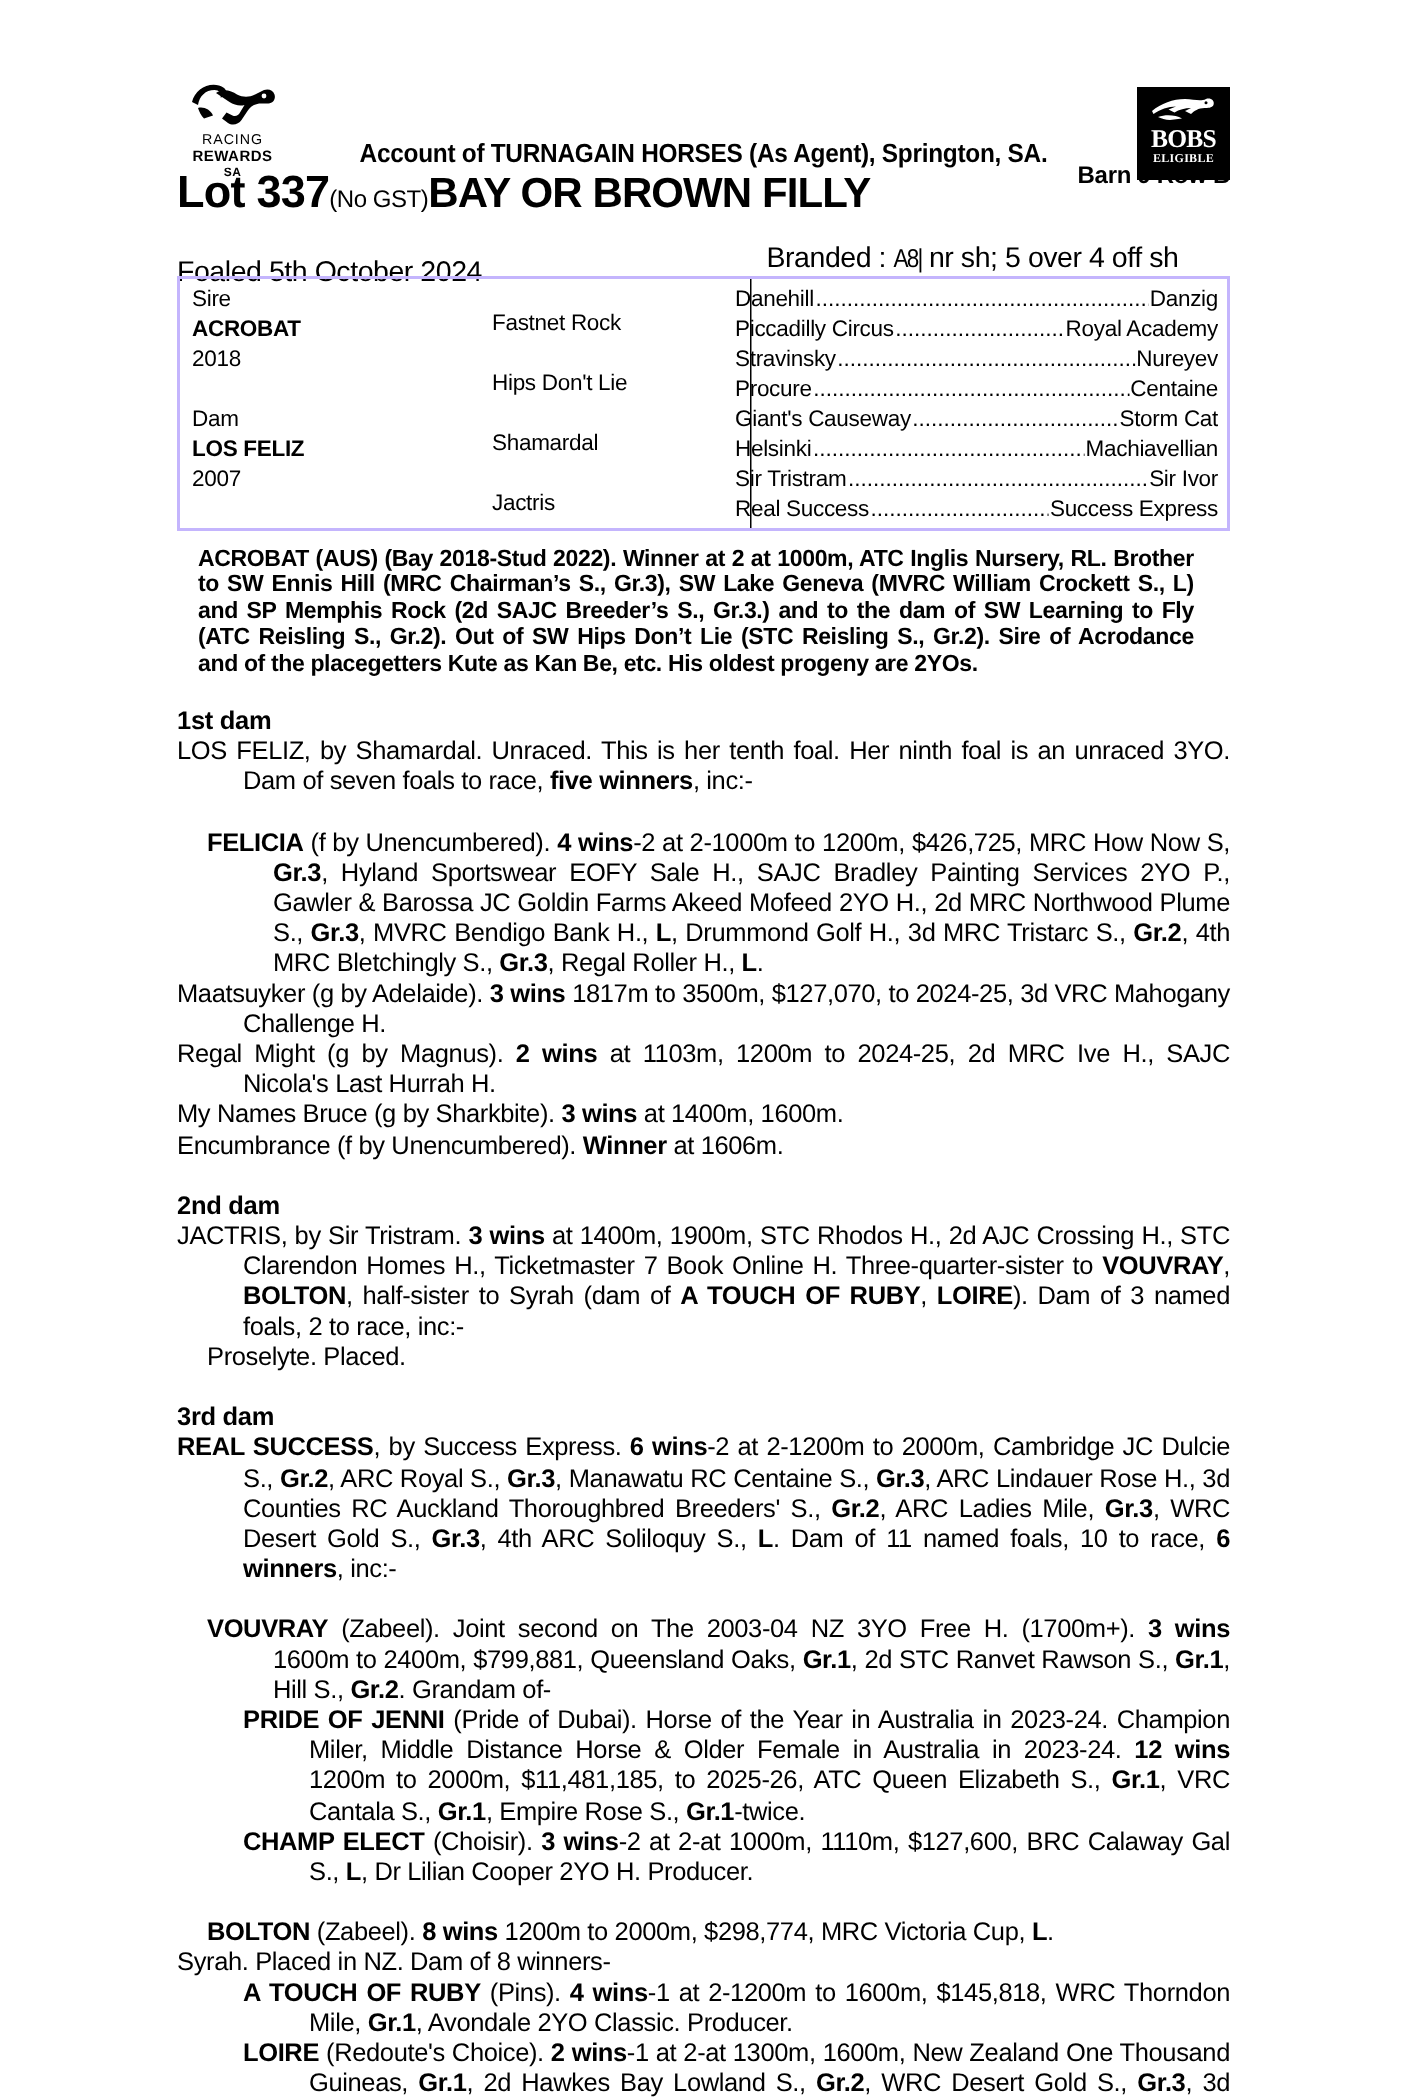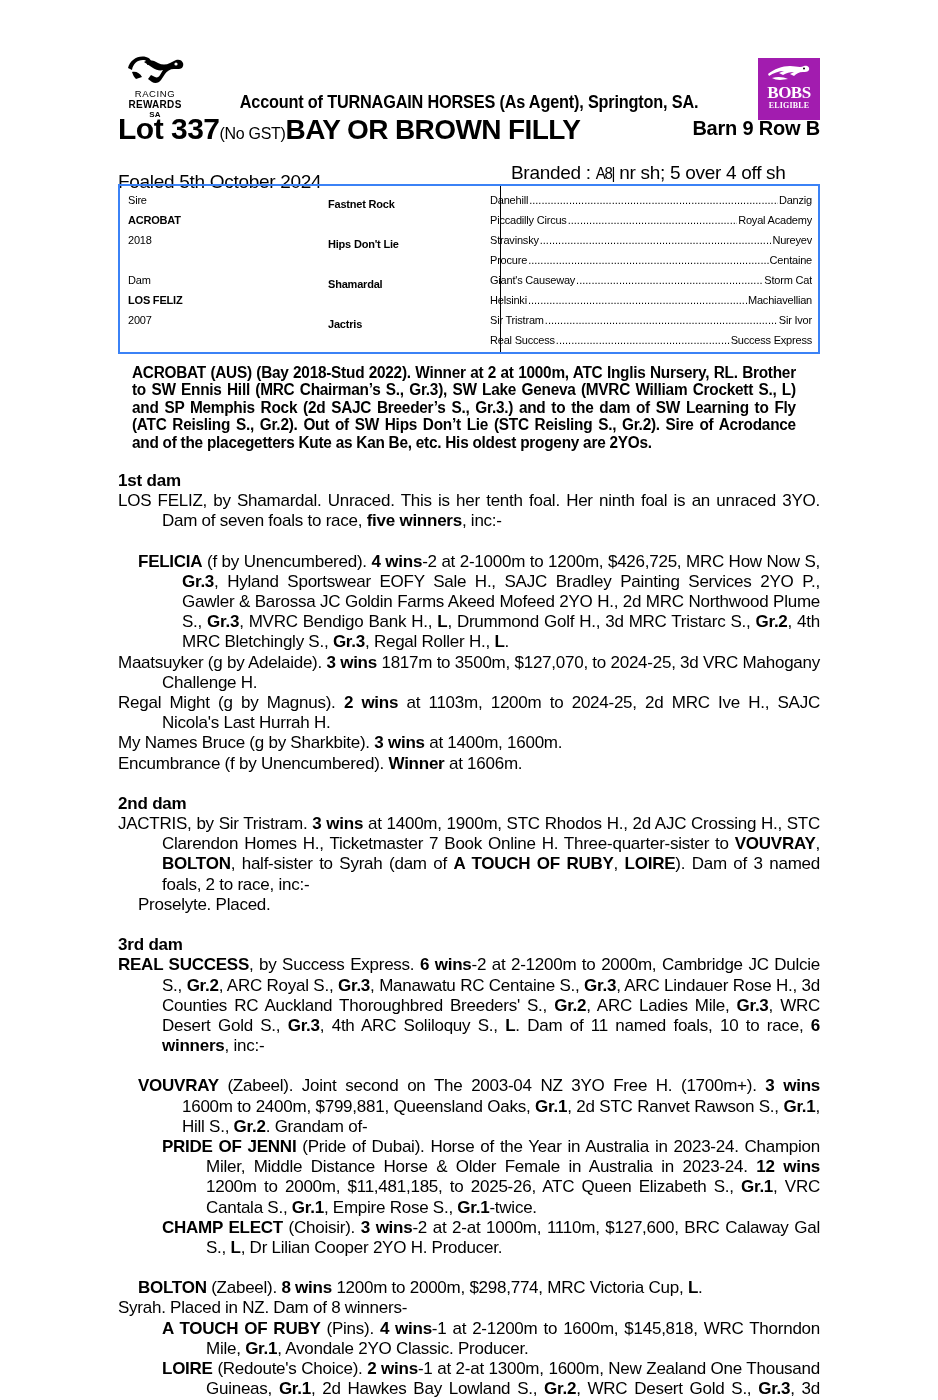--- a/index.html
+++ b/index.html
@@ -46,21 +46,21 @@
     font-size: 17.5px;
     font-weight: bold;
     letter-spacing: -0.2px;
     transform: scaleX(0.93);
   }
 
   .bobs-logo {
     position: absolute;
     right: 0px; top: 58px;
     width: 62px; height: 62px;
-    background: #a21caf;
+    background: #000000;
     color: #fff;
     text-align: center;
     padding-top: 4px;
   }
   .bobs-logo svg { display:block; margin: 1px auto 0; }
   .bobs-word {
     font-family: "Liberation Serif", serif;
     font-weight: bold;
     font-size: 17px;
     line-height: 17px;
@@ -93,22 +93,22 @@
     font-weight: normal;
     letter-spacing: -0.3px;
   }
   .colour-sex {
     font-size: 28px;
     font-weight: bold;
     letter-spacing: -0.6px;
   }
   .barn {
     position: absolute;
-    right: 0; bottom: 8px;
-    font-size: 20px;
+    right: 0; bottom: 21px;
+    font-size: 16px;
     font-weight: bold;
     letter-spacing: -0.2px;
   }
 
   
   .sub-row {
     margin: 2px 118px 0 118px;
     position: relative;
     height: 26px;
     font-size: 19px;
@@ -120,33 +120,33 @@
     font-family: "Liberation Sans", sans-serif;
     font-size: 15px;
     letter-spacing: -1.2px;
     display:inline-block;
     transform: translateY(-1px) scaleY(1.15);
   }
 
   
   .ped-table {
     margin: 8px 118px 0 118px;
-    border: 2px solid #3b82f6;
+    border: 2px solid #c4b5fd;
     height: 170px;
     position: relative;
-    font-size: 11px;
+    font-size: 15px;
     letter-spacing: -0.2px;
   }
   .ped-vline {
     position:absolute;
     left: 380px; top: 0; bottom: 0;
     width: 1px; background: #000;
   }
   .ped-col1 { position:absolute; left: 8px;  top: 4px; width: 200px; }
-  .ped-col2 { position:absolute; left: 208px; top: 8px; width: 180px; font-weight: bold; }
+  .ped-col2 { position:absolute; left: 208px; top: 20px; width: 180px; }
   .ped-col3 { position:absolute; left: 370px; top: 4px; right: 6px; }
   .ped-line { height: 20px; line-height: 20px; white-space: nowrap; overflow: hidden; }
   .ped-line.b { font-weight: bold; letter-spacing: -0.2px; }
   .ped-line.blank { visibility: hidden; }
   .gp-row {
     display: flex;
     align-items: baseline;
     height: 20px;
     line-height: 20px;
     white-space: nowrap;

